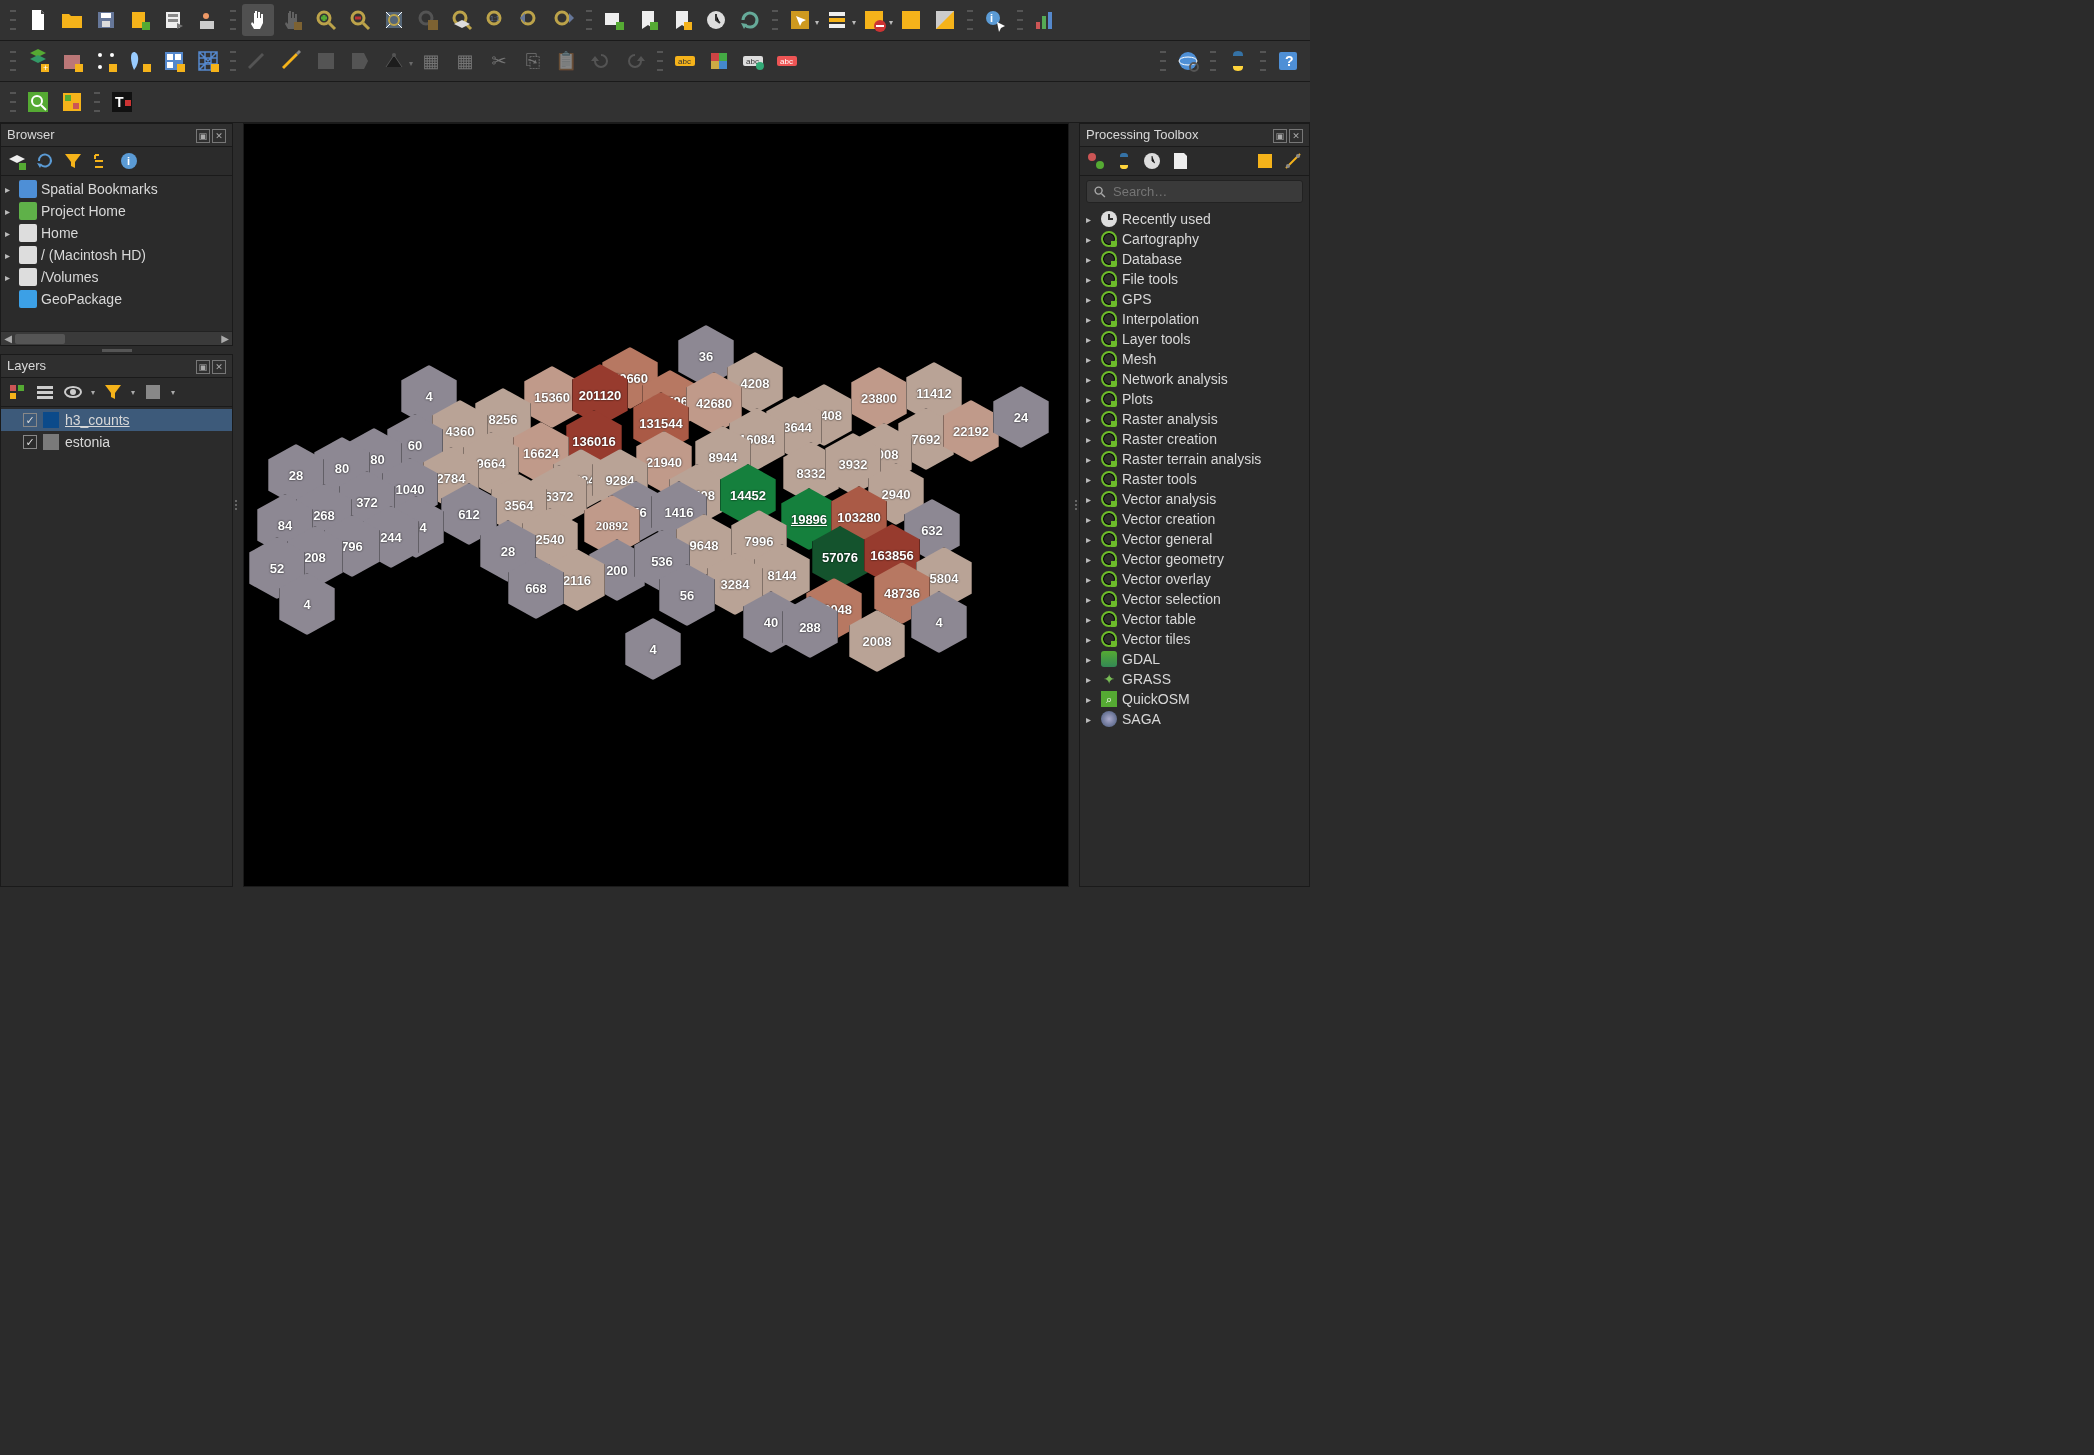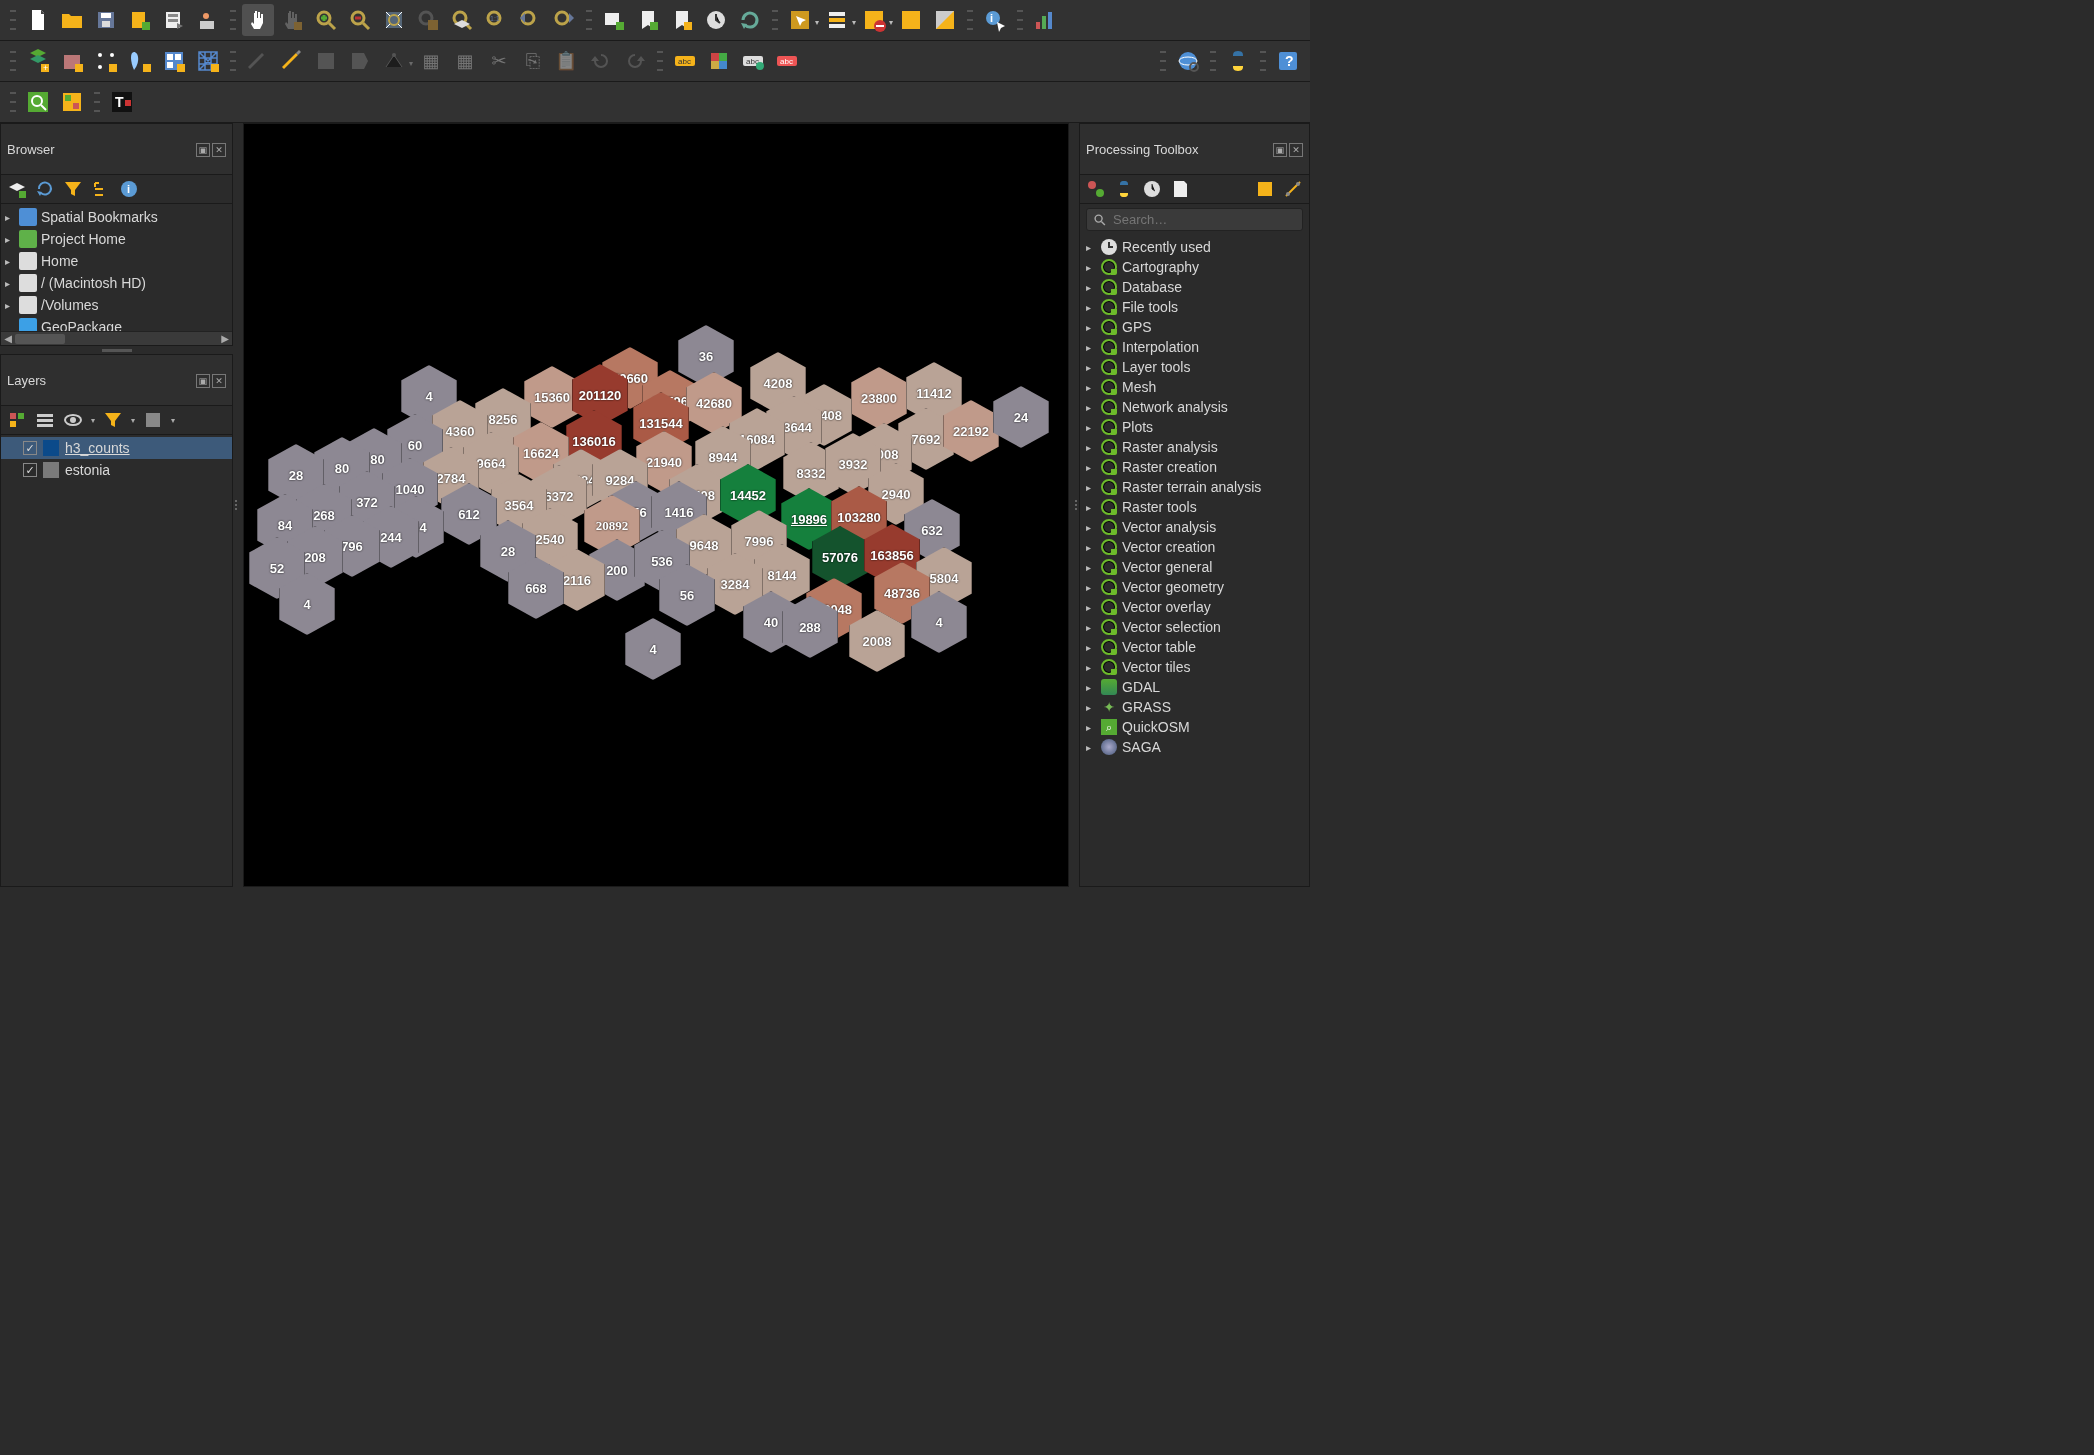--- a/index.html
+++ b/index.html
@@ -8,21 +8,21 @@
   .grip { width:10px; height:26px; display:flex; flex-direction:column; justify-content:space-around; align-items:center; margin:0 2px;}
   .grip span{width:6px;height:2px;background:#555;}
   .tbtn { width:32px; height:32px; display:flex; align-items:center; justify-content:center; border-radius:3px; font-size:18px; cursor:default;}
   .tbtn.sel { background:#505050;}
   .tbtn svg{width:24px;height:24px;}
   .dd::after{content:"▾"; font-size:8px; color:#bbb; margin-left:-3px;}
 
   .main { display:flex; height:calc(100% - 146px); background:#2b2b2b; }
   .left-col{ width:233px; display:flex; flex-direction:column;}
   .panel{ border:1px solid #1a1a1a; background:#2b2b2b; display:flex; flex-direction:column;}
-  .panel-title{ display:flex; justify-content:space-between; align-items:center; padding:17px 6px; background:#2f2f2f; border-bottom:1px solid #1a1a1a; font-size:13px;}
+  .panel-title{ display:flex; justify-content:space-between; padding:3px 6px; background:#2f2f2f; border-bottom:1px solid #1a1a1a; font-size:13px;}
   .panel-title .ctrls span{ width:14px;height:14px; border:1px solid #777; display:inline-block; margin-left:2px; font-size:9px; text-align:center; line-height:12px; color:#aaa; cursor:default;}
   .panel-tb{display:flex; gap:8px; padding:4px 6px; align-items:center; border-bottom:1px solid #1a1a1a;}
   .panel-tb .pbtn{width:20px;height:20px;display:flex;align-items:center;justify-content:center;font-size:15px;}
   .tree{ overflow:auto; flex:1; padding:2px 0;}
   .tree-item{ display:flex; align-items:center; gap:4px; padding:2px 4px; white-space:nowrap; font-size:14px;}
   .tree-item .arrow{width:10px; color:#bbb; font-size:10px;}
   .tree-item .icon{width:18px;height:18px;display:flex;align-items:center;justify-content:center;border-radius:2px;}
   .scroll-h{height:14px;background:#3a3a3a;border-top:1px solid #222;position:relative;}
   .scroll-h .thumb{position:absolute;left:2px;top:2px;width:50px;height:10px;background:#555;border-radius:2px;}
   .scroll-h .arrow{position:absolute;top:0;width:14px;height:14px;text-align:center;color:#aaa;font-size:10px;line-height:14px;}
@@ -596,21 +596,21 @@
 
   <div class="vsplit">
       <span></span>
       <span></span>
       <span></span>
     </div>
 
   <div class="canvas" id="canvas">
       <div class="hex" style="left: 434px; top: 201px; width: 56px; height: 62px; background: rgb(141, 136, 147); border: 1px solid rgba(0, 0, 0, 0.3);">36</div>
       <div class="hex" style="left: 358px; top: 223px; width: 56px; height: 62px; background: rgb(183, 120, 98); border: 1px solid rgba(0, 0, 0, 0.3);">79660</div>
-      <div class="hex" style="left: 506px; top: 228px; width: 56px; height: 62px; background: rgb(185, 163, 150); border: 1px solid rgba(0, 0, 0, 0.3);">4208</div>
+      <div class="hex" style="left: 483px; top: 228px; width: 56px; height: 62px; background: rgb(185, 163, 150); border: 1px solid rgba(0, 0, 0, 0.3);">4208</div>
       <div class="hex" style="left: 157px; top: 241px; width: 56px; height: 62px; background: rgb(141, 136, 147); border: 1px solid rgba(0, 0, 0, 0.3);">4</div>
       <div class="hex" style="left: 280px; top: 242px; width: 56px; height: 62px; background: rgb(192, 154, 138); border: 1px solid rgba(0, 0, 0, 0.3);">15360</div>
       <div class="hex" style="left: 328px; top: 240px; width: 56px; height: 62px; background: rgb(151, 59, 46); border: 1px solid rgba(0, 0, 0, 0.3);">201120</div>
       <div class="hex" style="left: 398px; top: 246px; width: 56px; height: 62px; background: rgb(183, 120, 98); border: 1px solid rgba(0, 0, 0, 0.3);">94596</div>
       <div class="hex" style="left: 442px; top: 248px; width: 56px; height: 62px; background: rgb(192, 154, 138); border: 1px solid rgba(0, 0, 0, 0.3);">42680</div>
       <div class="hex" style="left: 607px; top: 243px; width: 56px; height: 62px; background: rgb(192, 154, 138); border: 1px solid rgba(0, 0, 0, 0.3);">23800</div>
       <div class="hex" style="left: 662px; top: 238px; width: 56px; height: 62px; background: rgb(185, 163, 150); border: 1px solid rgba(0, 0, 0, 0.3);">11412</div>
       <div class="hex" style="left: 231px; top: 264px; width: 56px; height: 62px; background: rgb(185, 163, 150); border: 1px solid rgba(0, 0, 0, 0.3);">8256</div>
       <div class="hex" style="left: 389px; top: 268px; width: 56px; height: 62px; background: rgb(170, 90, 70); border: 1px solid rgba(0, 0, 0, 0.3);">131544</div>
       <div class="hex" style="left: 552px; top: 260px; width: 56px; height: 62px; background: rgb(185, 163, 150); border: 1px solid rgba(0, 0, 0, 0.3);">10408</div>

